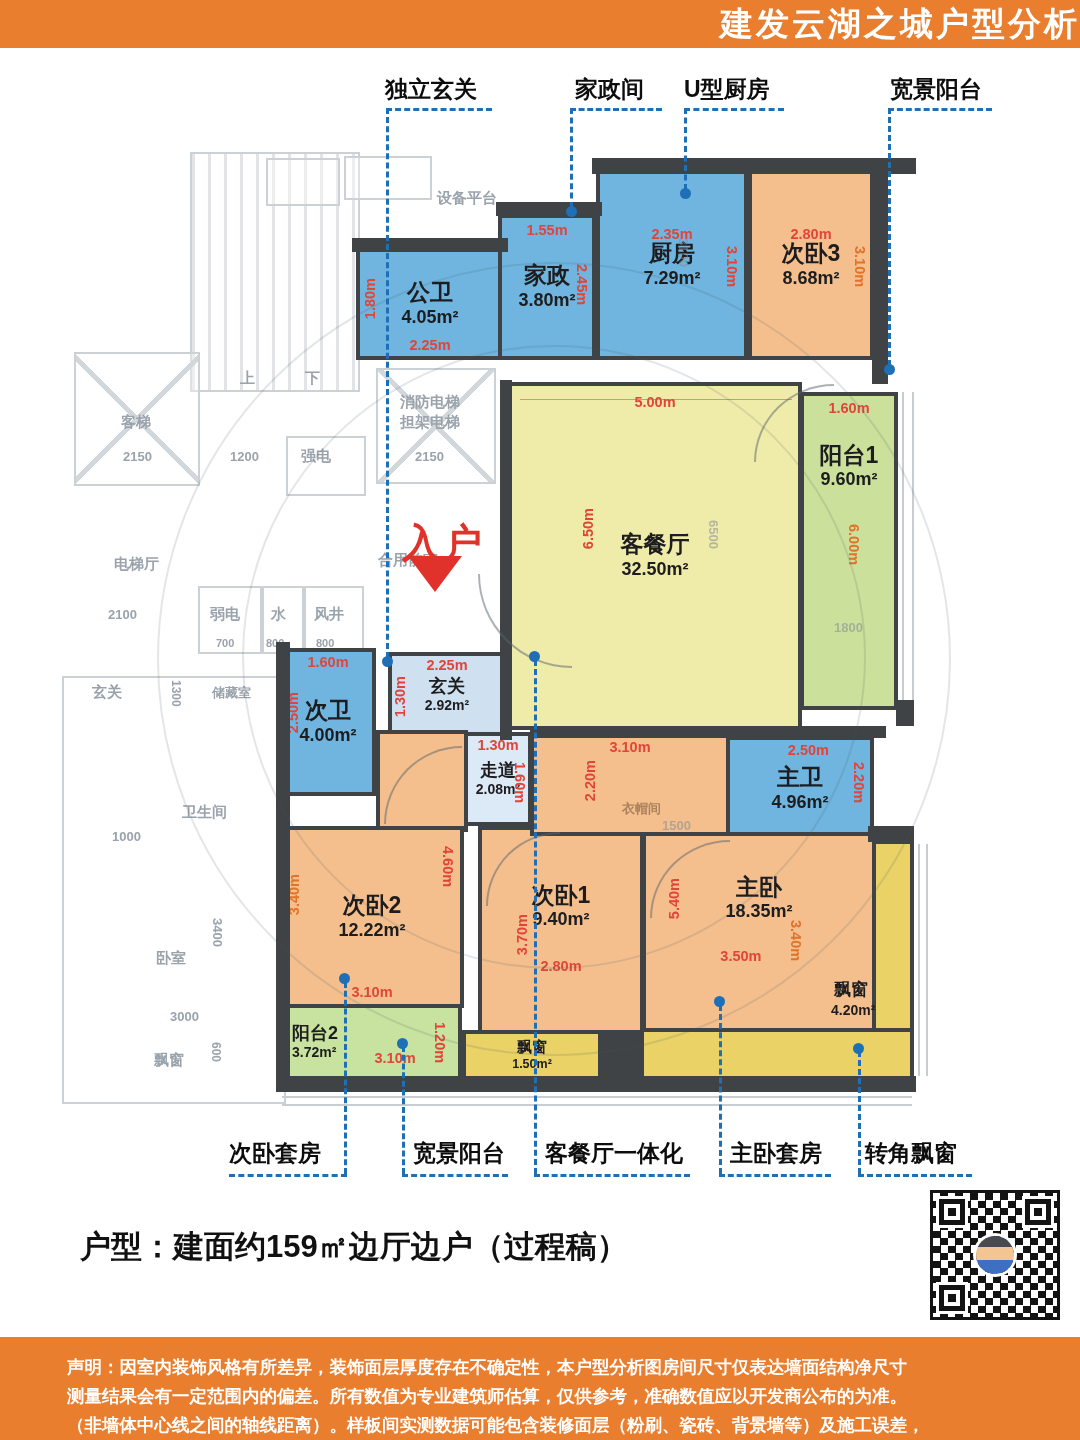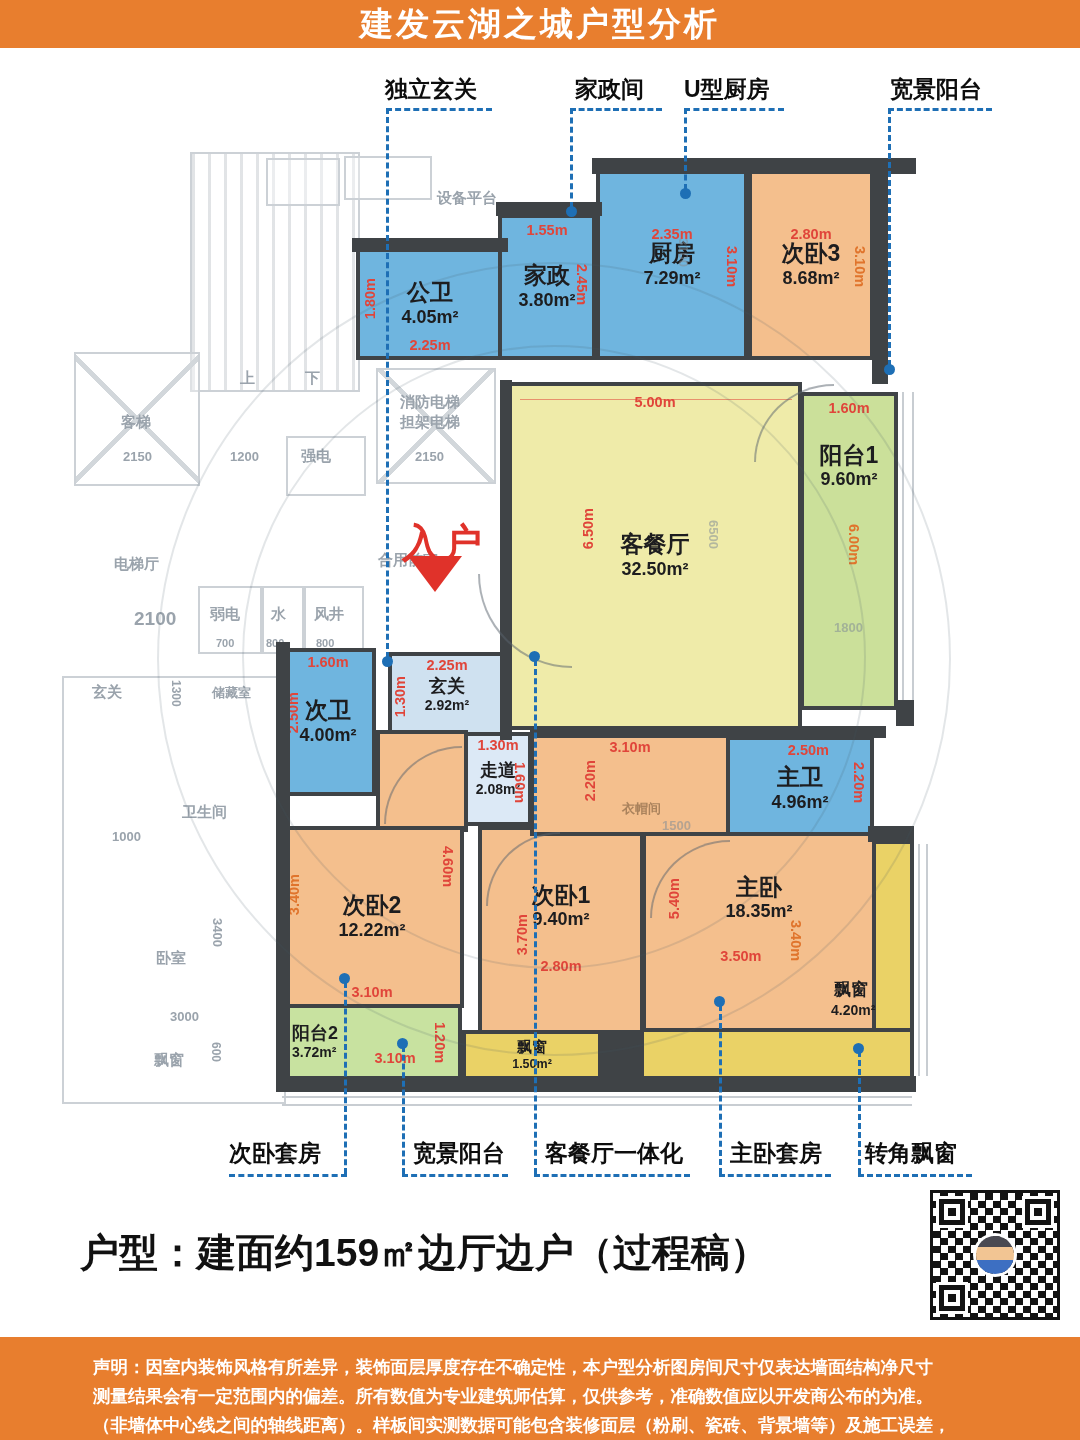--- a/index.html
+++ b/index.html
@@ -1,23 +1,23 @@
 <!DOCTYPE html>
 <html><head>
 <meta charset="utf-8">
 <style>
   html,body{margin:0;padding:0;background:#fff;}
   .page{position:relative;width:1080px;height:1440px;overflow:hidden;background:#fff;
         font-family:"Liberation Sans","DejaVu Sans",sans-serif;}
   
   .bar{position:absolute;left:0;width:1080px;background:#E87E2E;color:#fff;}
-  .titlebar{top:0;height:48px;display:flex;align-items:center;justify-content:center;
+  .titlebar{top:0;height:48px;display:flex;align-items:center;justify-content:flex-end;
             font-size:33px;font-weight:900;letter-spacing:3px;}
   .disclaimer{top:1337px;height:103px;font-size:17.5px;font-weight:bold;
-              padding:16px 0 0 93px;box-sizing:border-box;line-height:29px;}
+              padding:16px 0 0 67px;box-sizing:border-box;line-height:29px;}
   
   .room{position:absolute;border:4px solid #3F4346;box-sizing:border-box;display:flex;
         flex-direction:column;align-items:center;justify-content:center;text-align:center;z-index:10;}
   .rname{font-size:23px;font-weight:bold;color:#1d1d1f;line-height:1.15;}
   .rarea{font-size:18px;font-weight:bold;color:#1d1d1f;line-height:1.3;}
   .sm .rname{font-size:18px;} .sm .rarea{font-size:14px;}
   .xs .rname{font-size:16px;} .xs .rarea{font-size:13px;}
   .blue{background:#6FB5DF;} .paleblue{background:#CFE1F0;} .corr{background:#DCE9F6;}
   .yellow{background:#EFEBA9;} .orangerm{background:#F4BF8D;} .green{background:#CBE09A;}
   .green2{background:#C8E2A0;} .bay{background:#EAD266;}
@@ -57,21 +57,21 @@
   .qr{position:absolute;left:930px;top:1190px;width:124px;height:124px;background:#fff;
       border:3px solid #131313;z-index:30;
       background-image:repeating-conic-gradient(#131313 0% 25%,#ffffff 0% 50%);
       background-size:15px 15px;}
   .finder{position:absolute;width:26px;height:26px;border:5px solid #131313;background:#fff;
           box-sizing:border-box;box-shadow:0 0 0 3px #fff;}
   .finder i{position:absolute;left:4px;top:4px;width:8px;height:8px;background:#131313;}
   .avatar{position:absolute;left:43px;top:43px;width:38px;height:38px;border-radius:50%;
           box-shadow:0 0 0 3px #fff;overflow:hidden;
           background:linear-gradient(180deg,#4a4a52 0 30%,#f2c593 30% 62%,#3d6fc2 62%);}
-  .summary{position:absolute;left:80px;top:1226px;font-size:39px;font-weight:900;color:#111;z-index:30;}
+  .summary{position:absolute;left:80px;top:1226px;font-size:31px;font-weight:900;color:#111;z-index:30;}
   .redline{position:absolute;height:0;border-top:1.5px solid rgba(224,69,58,.55);z-index:11;}
 </style>
 </head>
 <body>
 
 <div class="page">
 
   <div class="bar titlebar">
     <span>建发云湖之城户型分析</span>
   </div>
@@ -90,21 +90,21 @@
 
   <div class="bgbox" style="left:286px;top:436px;width:76px;height:56px;"></div>
   <span class="bglabel" style="left:301px;top:446px;">强电</span>
 
   <div class="bgbox bgx" style="left:376px;top:368px;width:116px;height:112px;"></div>
   <span class="bglabel" style="left:400px;top:392px;text-align:center;">消防电梯
 担架电梯</span>
   <span class="bglabel" style="left:415px;top:448px;font-size:13px;">2150</span>
 
   <span class="bglabel" style="left:114px;top:554px;">电梯厅</span>
-  <span class="bglabel" style="left:134px;top:606px;font-size:19px;">2100</span>
+  <span class="bglabel" style="left:108px;top:606px;font-size:13px;">2100</span>
 
   <div class="bgbox" style="left:198px;top:586px;width:60px;height:64px;"></div>
   <span class="bglabel" style="left:210px;top:604px;">弱电</span>
   <span class="bglabel" style="left:216px;top:636px;font-size:11px;">700</span>
   <div class="bgbox" style="left:262px;top:586px;width:38px;height:64px;"></div>
   <span class="bglabel" style="left:271px;top:604px;">水</span>
   <span class="bglabel" style="left:266px;top:636px;font-size:11px;">800</span>
   <div class="bgbox" style="left:304px;top:586px;width:56px;height:64px;"></div>
   <span class="bglabel" style="left:314px;top:604px;">风井</span>
   <span class="bglabel" style="left:316px;top:636px;font-size:11px;">800</span>

